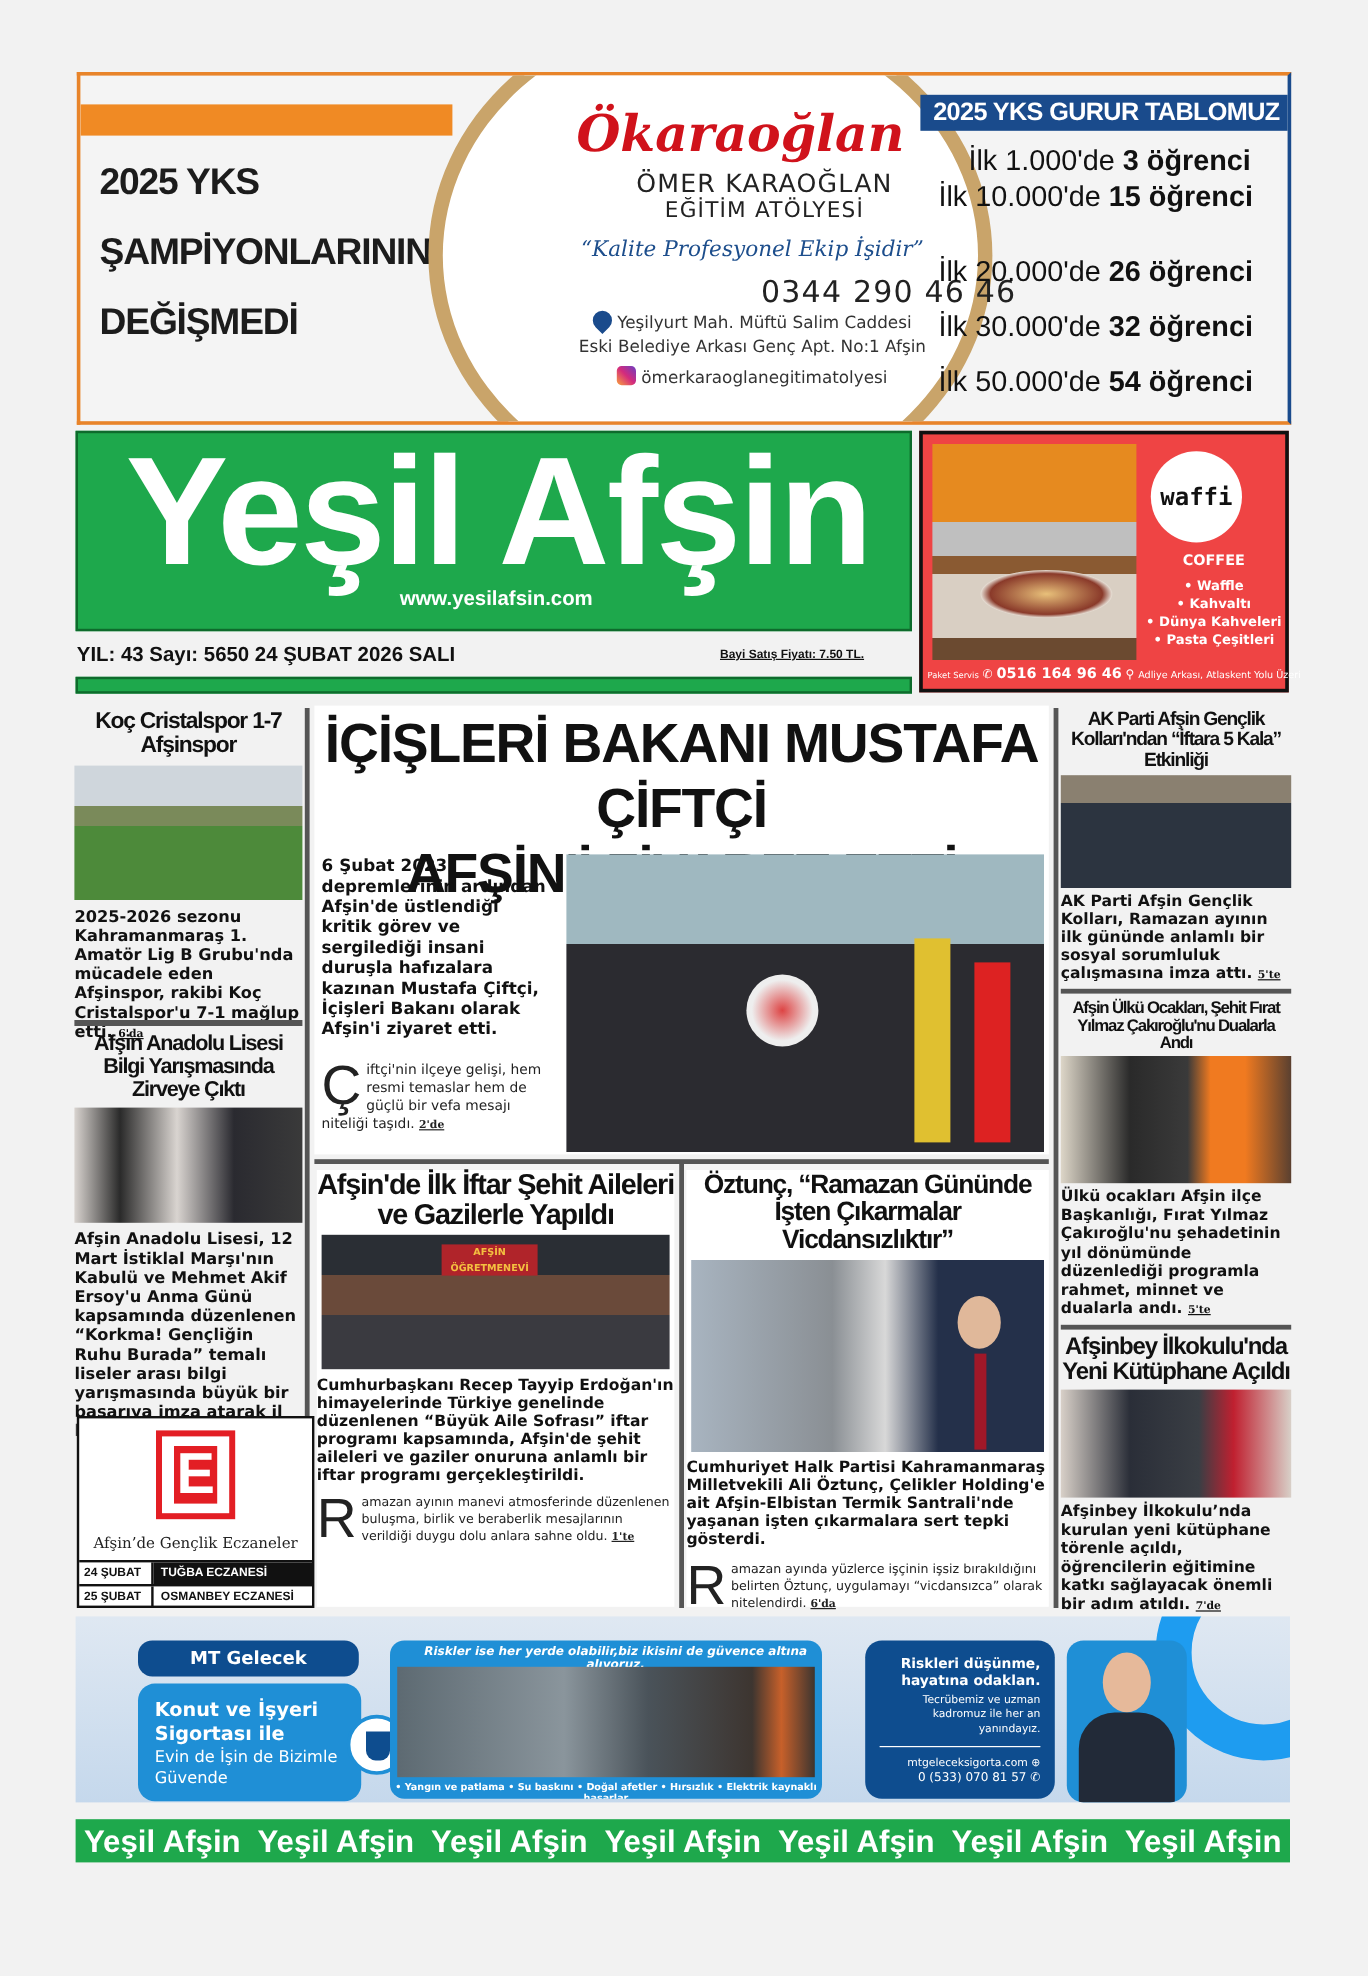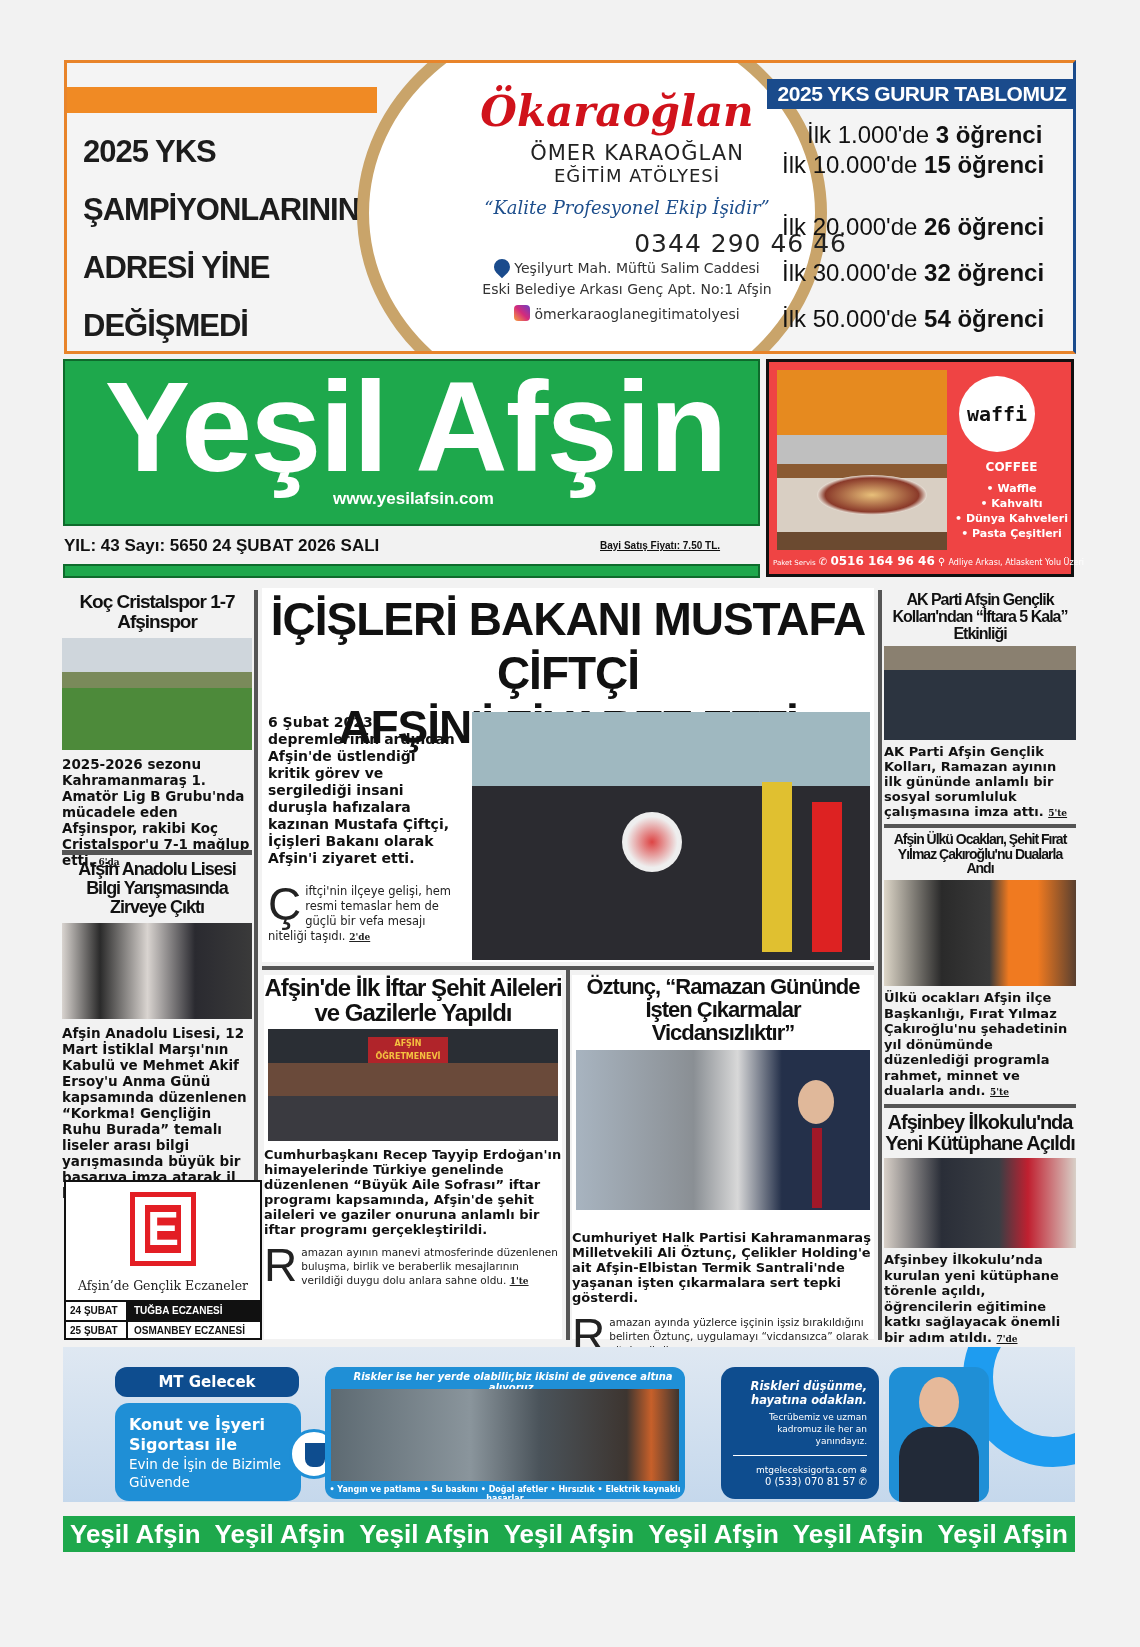--- a/index.html
+++ b/index.html
@@ -58,39 +58,38 @@
   .ins-box { left: 52px; top: 56px; width: 186px; height: 98px; background: #1f8fd6; border-radius: 14px; color: #fff; padding: 12px 14px; }
   .ins-box .t { font-weight: bold; font-size: 16px; line-height: 20px; }
   .ins-box .s { font-size: 13.5px; line-height: 18px; }
   .ins-logo { left: 226px; top: 82px; width: 50px; height: 50px; border-radius: 50%; background: #fff; border: 3px solid #1f8fd6; }
   .ins-logo-inner { left: 13px; top: 11px; width: 20px; height: 24px; background: #0e4d8f; border-radius: 0 0 8px 8px; }
   .ins-photo { left: 262px; top: 20px; width: 360px; height: 132px; background: #1f8fd6; border-radius: 12px; overflow: hidden; }
   .ins-photo .cap { position: absolute; left: 0; top: 4px; width: 360px; text-align: center; color: #fff; font-size: 10px; font-style: italic; font-weight: bold; padding-left: 16px; }
   .ins-photo .img { position: absolute; left: 6px; top: 22px; width: 348px; height: 92px; background: linear-gradient(90deg,#5d6a72,#8a959c 40%,#4a535a 60%,#3d3530 85%,#c7602a 92%,#3d3530); }
   .ins-photo .bul { position: absolute; left: 0; top: 118px; width: 360px; text-align: center; color: #fff; font-size: 8px; font-weight: bold; }
   .ins-dark { left: 658px; top: 20px; width: 158px; height: 132px; background: #0e4d8f; border-radius: 14px; color: #fff; text-align: right; padding: 12px 12px; }
-  .ins-dark .h { font-weight: bold; font-style: italic; font-size: 11.5px; line-height: 14px; }
+  .ins-dark .h { font-weight: bold; font-size: 11.5px; line-height: 14px; }
   .ins-dark .p { font-size: 9px; line-height: 12px; }
   .ins-dark hr { border: none; border-top: 1px solid #fff; margin: 8px 0; }
   .ins-woman { left: 826px; top: 20px; width: 100px; height: 135px; background: #1f8fd6; border-radius: 14px; overflow: hidden; }
   .ins-woman .face { position: absolute; left: 30px; top: 10px; width: 40px; height: 50px; border-radius: 50%; background: #e6b99a; }
   .ins-woman .suit { position: absolute; left: 10px; top: 60px; width: 80px; height: 80px; border-radius: 30px 30px 0 0; background: #222a38; }
   .ins-arc { left: 900px; top: -60px; width: 180px; height: 180px; border-radius: 50%; border: 30px solid #1e9cf0; }
   
   .footer { left: 63px; top: 1516px; width: 1012px; height: 36px; background: #1ea84c; color: #fff; font-family: "Liberation Sans", sans-serif; font-weight: bold; font-size: 26px; line-height: 36px; display: flex; justify-content: space-around; white-space: nowrap; overflow: hidden; }
 </style>
 </head>
 <body>
 
 <div class="abs top-ad">
   <div class="abs orange-bar"></div>
   <div class="abs left-title">
     <div>2025 YKS</div>
     <div>ŞAMPİYONLARININ</div>
-    <div>ADRESİ YİNE</div>
     <div>DEĞİŞMEDİ</div>
   </div>
   <div class="abs circle"></div>
   <div class="abs logo-k">Ökaraoğlan</div>
   <div class="abs brand1">ÖMER KARAOĞLAN</div>
   <div class="abs brand2">EĞİTİM ATÖLYESİ</div>
   <div class="abs slogan">“Kalite Profesyonel Ekip İşidir”</div>
   <div class="abs phone">0344 290 46 46</div>
   <div class="abs addr" style="top:196px"><span class="pin"></span><span>Yeşilyurt Mah. Müftü Salim Caddesi</span></div>
   <div class="abs addr" style="top:218px">Eski Belediye Arkası Genç Apt. No:1 Afşin</div>
@@ -188,21 +187,21 @@
     <span class="dropcap">R</span><span>amazan ayının manevi atmosferinde düzenlenen buluşma, birlik ve beraberlik mesajlarının verildiği duygu dolu anlara sahne oldu.</span> <span class="ref">1'te</span>
   </div>
 </div>
 
 <div class="abs" style="left:572px;top:975px;width:302px;background:#fff;height:364px">
   <div class="head-cond" style="font-size:22px">Öztunç, “Ramazan Gününde İşten Çıkarmalar Vicdansızlıktır”</div>
   <div class="photo" style="height:160px;margin:6px 4px 0;background:linear-gradient(90deg,#a8b4c0,#8a8f94 40%,#d8d8d8 55%,#24304a 70%,#24304a);position:relative">
     <div class="abs" style="left:222px;top:30px;width:36px;height:44px;border-radius:50%;background:#e0b89a"></div>
     <div class="abs" style="left:236px;top:78px;width:10px;height:80px;background:#a01828"></div>
   </div>
-  <div class="summary" style="margin-top:20px;font-size:13px;line-height:15px">Cumhuriyet Halk Partisi Kahramanmaraş Milletvekili Ali Öztunç, Çelikler Holding'e ait Afşin-Elbistan Termik Santrali'nde yaşanan işten çıkarmalara sert tepki gösterdi.</div>
+  <div class="summary" style="margin-top:6px;font-size:13px;line-height:15px">Cumhuriyet Halk Partisi Kahramanmaraş Milletvekili Ali Öztunç, Çelikler Holding'e ait Afşin-Elbistan Termik Santrali'nde yaşanan işten çıkarmalara sert tepki gösterdi.</div>
   <div class="body-small" style="margin-top:10px;font-size:10.5px;line-height:14px">
     <span class="dropcap">R</span><span>amazan ayında yüzlerce işçinin işsiz bırakıldığını belirten Öztunç, uygulamayı “vicdansızca” olarak nitelendirdi.</span> <span class="ref">6'da</span>
   </div>
 </div>
 
 <div class="abs col-rule" style="left:878px;top:590px;width:4px;height:750px"></div>
 <div class="abs" style="left:884px;top:592px;width:192px">
   <div class="head-cond" style="font-size:16px">AK Parti Afşin Gençlik Kolları'ndan “İftara 5 Kala” Etkinliği</div>
   <div class="photo" style="height:94px;margin-top:4px;background:linear-gradient(180deg,#8a8070 0 25%,#2c3440 25%)"></div>
   <div class="summary" style="margin-top:4px;font-size:13px;line-height:15px"><span>AK Parti Afşin Gençlik Kolları, Ramazan ayının ilk gününde anlamlı bir sosyal sorumluluk çalışmasına imza attı.</span> <span class="ref">5'te</span></div>

